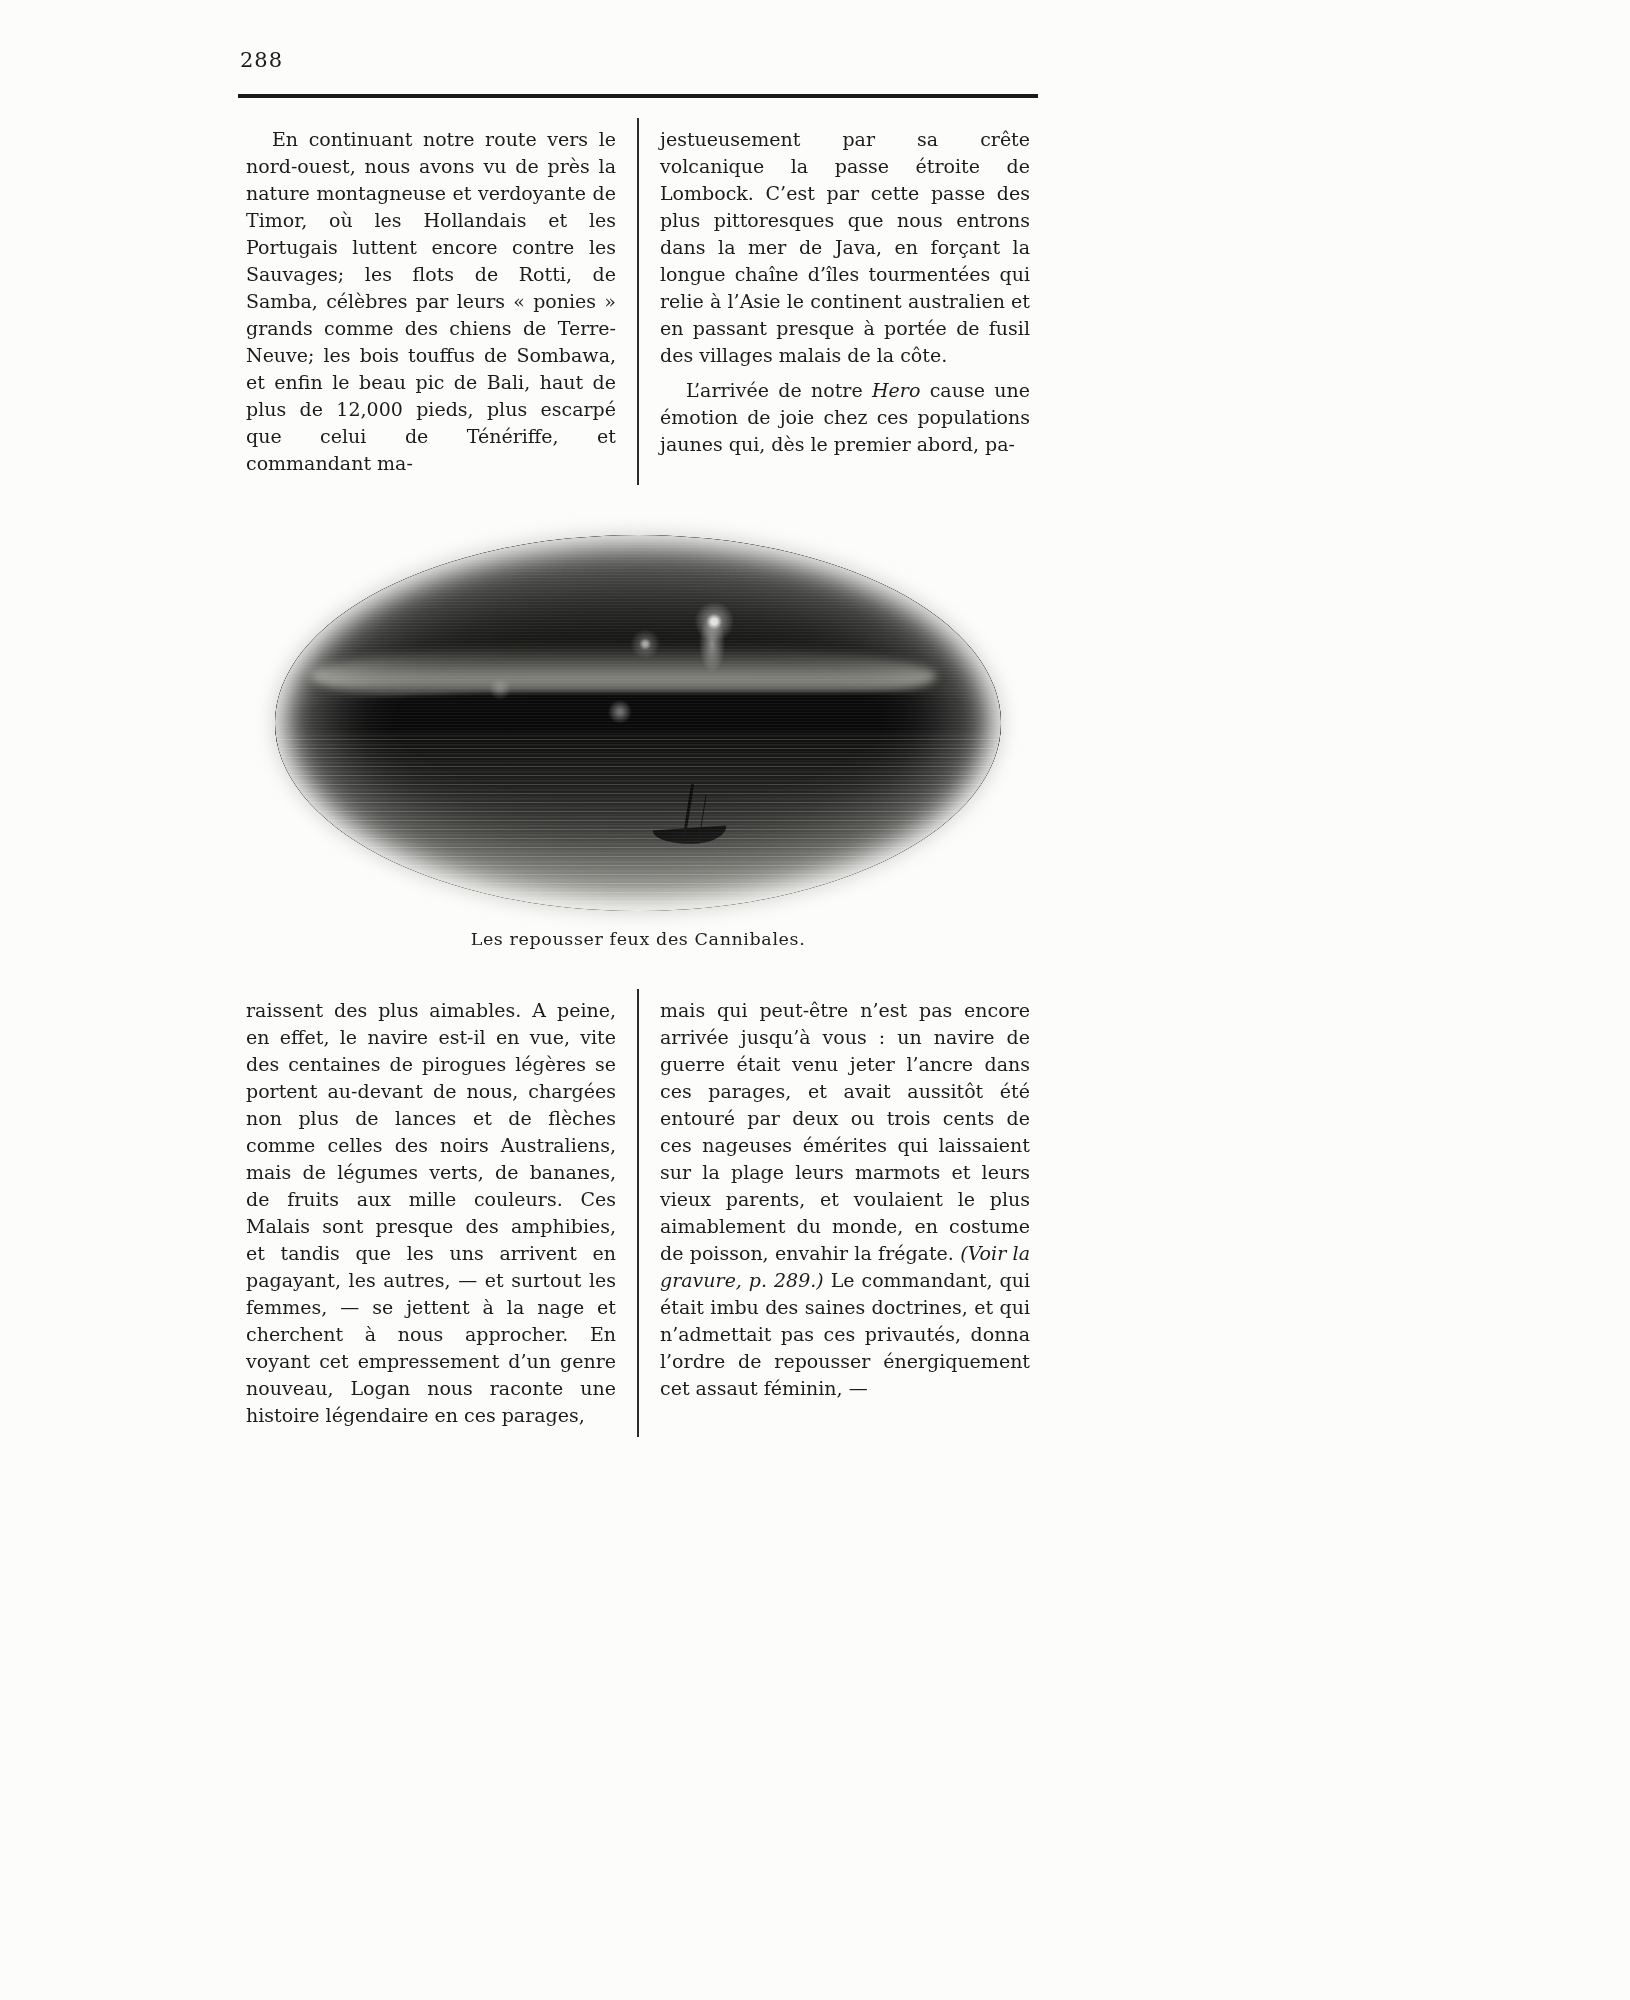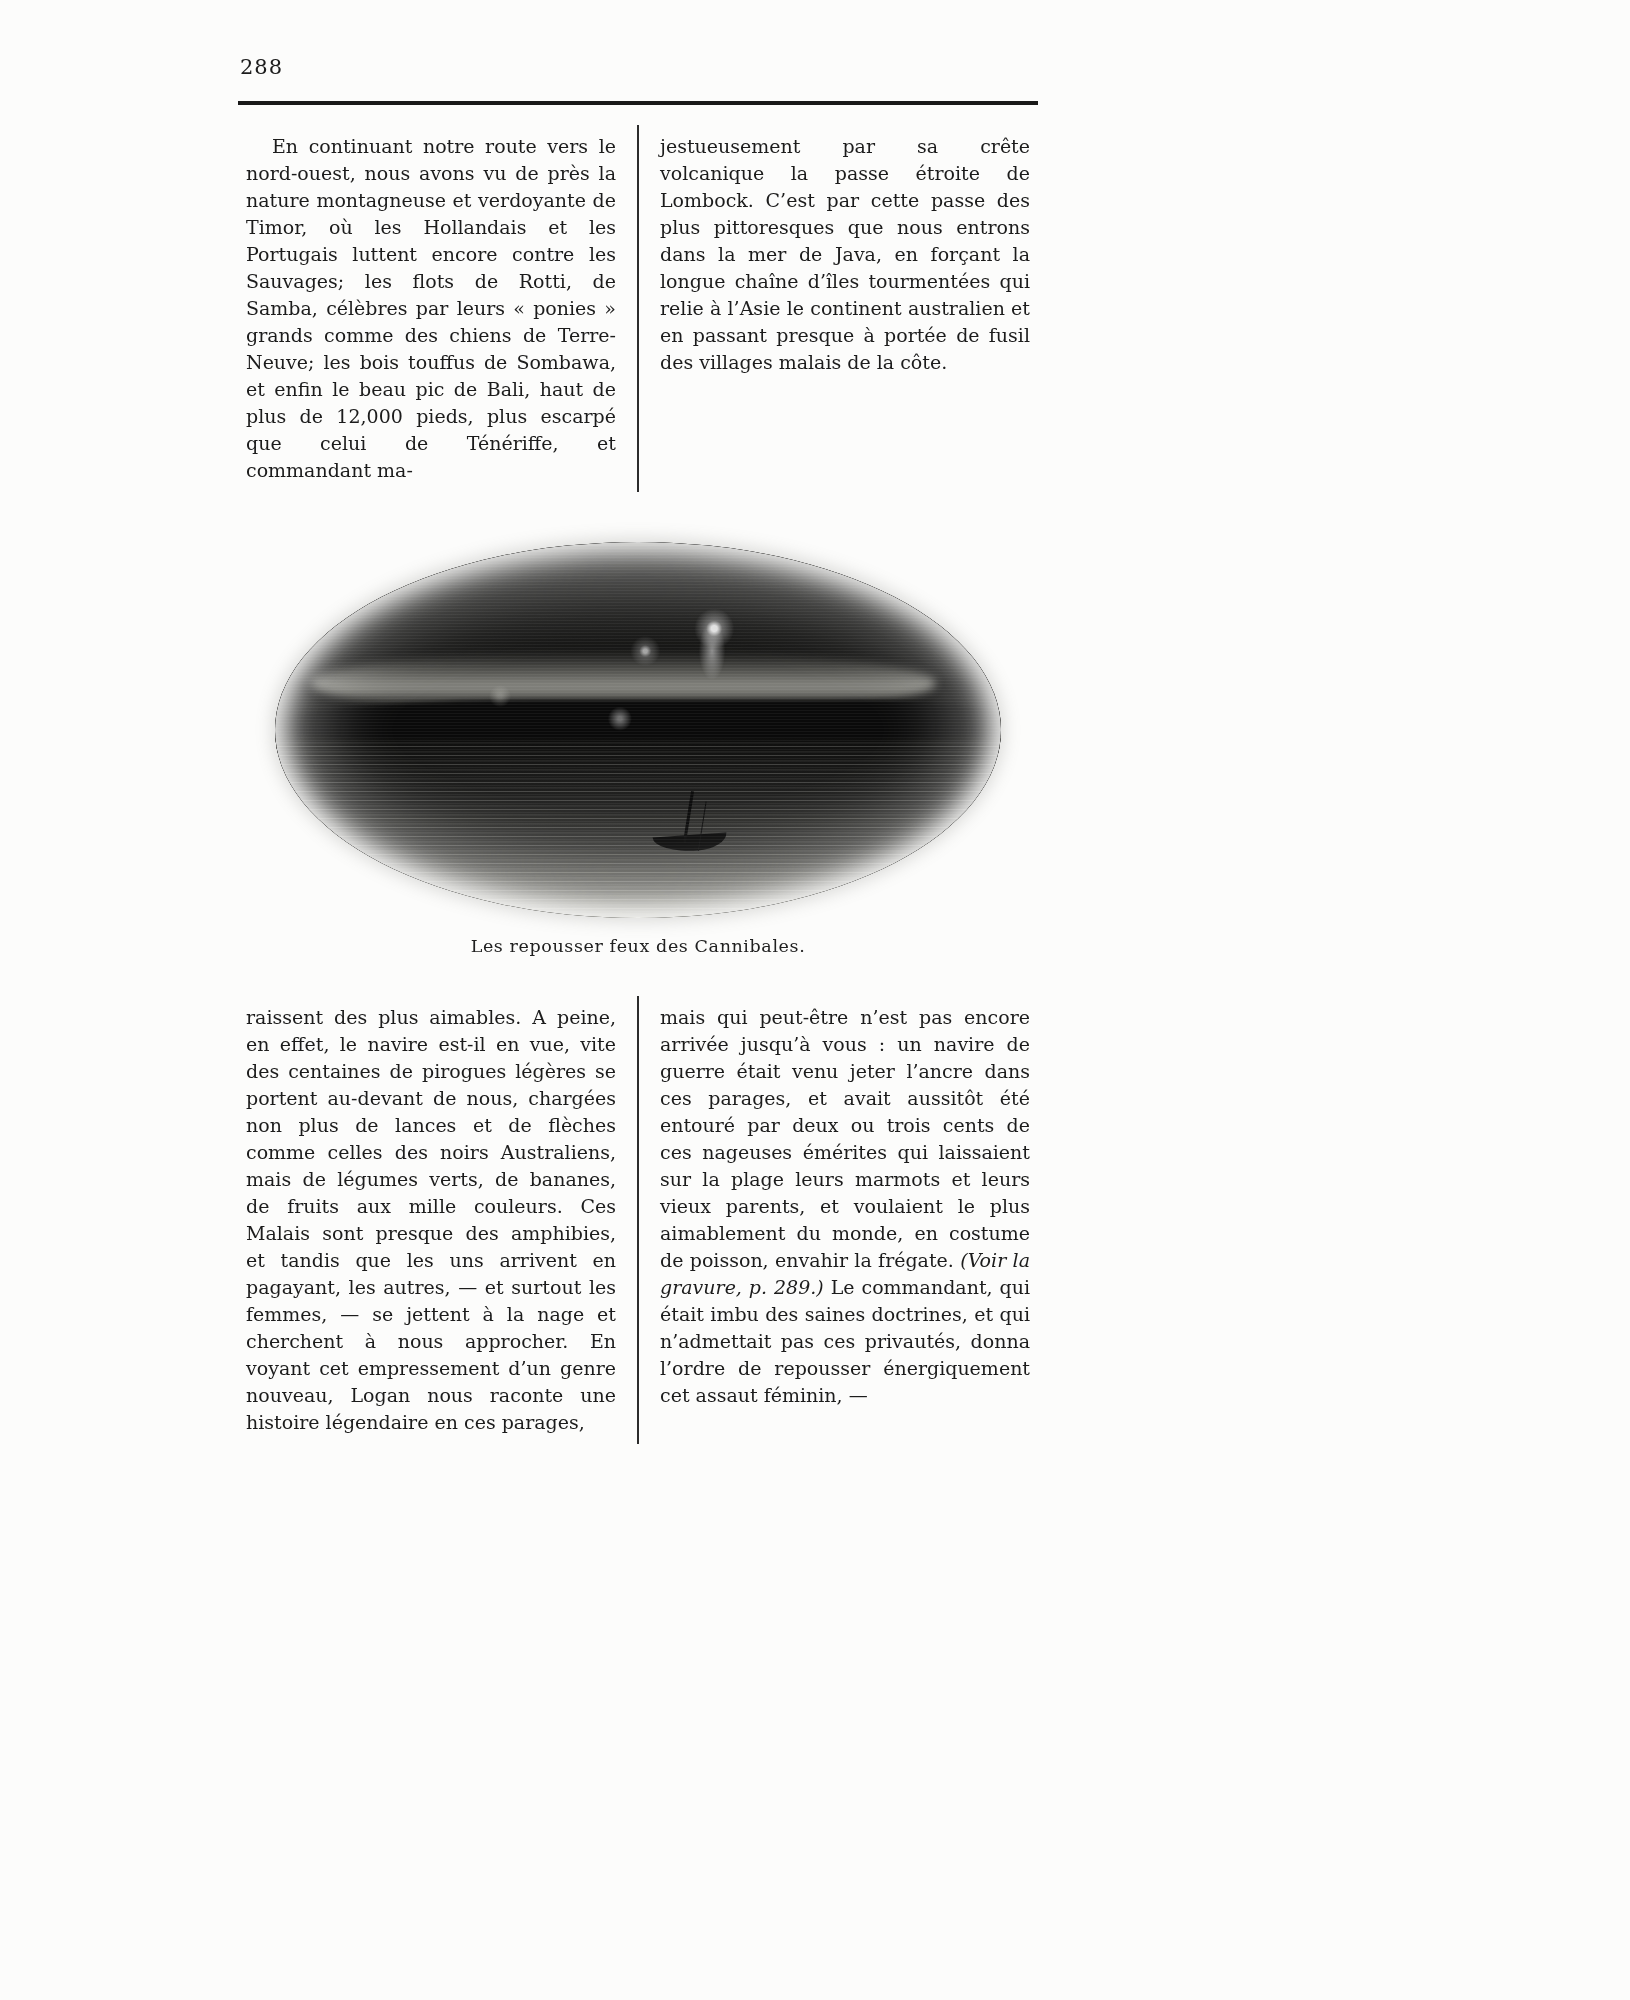--- a/index.html
+++ b/index.html
@@ -19,21 +19,20 @@
   .content {
     position: absolute;
     left: 238px;
     top: 46px;
     width: 800px;
   }
   .header {
     position: relative;
     text-align: center;
     height: 30px;
-    margin-top: 7px;
   }
   .page-number {
     position: absolute;
     left: 2px;
     top: 2px;
     font-size: 21px;
     letter-spacing: 1px;
   }
   .header-title {
     font-size: 21px;
@@ -191,20 +190,21 @@
 
     <div class="rule"></div>
 
     <div class="columns">
       <div class="col">
         <p class="indent">En continuant notre route vers le nord-ouest, nous avons vu de près la nature montagneuse et verdoyante de Timor, où les Hollandais et les Portugais luttent encore contre les Sauvages; les flots de Rotti, de Samba, célèbres par leurs « ponies » grands comme des chiens de Terre-Neuve; les bois touffus de Sombawa, et enfin le beau pic de Bali, haut de plus de 12,000 pieds, plus escarpé que celui de Ténériffe, et commandant ma-</p>
       </div>
       <div class="col-divider"></div>
       <div class="col">
         <p>jestueusement par sa crête volcanique la passe étroite de Lombock. C’est par cette passe des plus pittoresques que nous entrons dans la mer de Java, en forçant la longue chaîne d’îles tourmentées qui relie à l’Asie le continent australien et en passant presque à portée de fusil des villages malais de la côte.</p>
+        <p class="indent"><span>L’arrivée de notre </span><span class="italic">Hero</span><span> cause une émotion de joie chez ces populations jaunes qui, dès le premier abord, pa-</span></p>
       </div>
     </div>
 
     <figure class="illustration">
       <div class="engraving">
         <div class="eng-sky"></div>
         <div class="eng-glow"></div>
         <div class="eng-treeline"></div>
         <div class="eng-water"></div>
         <div class="eng-boat"></div>

